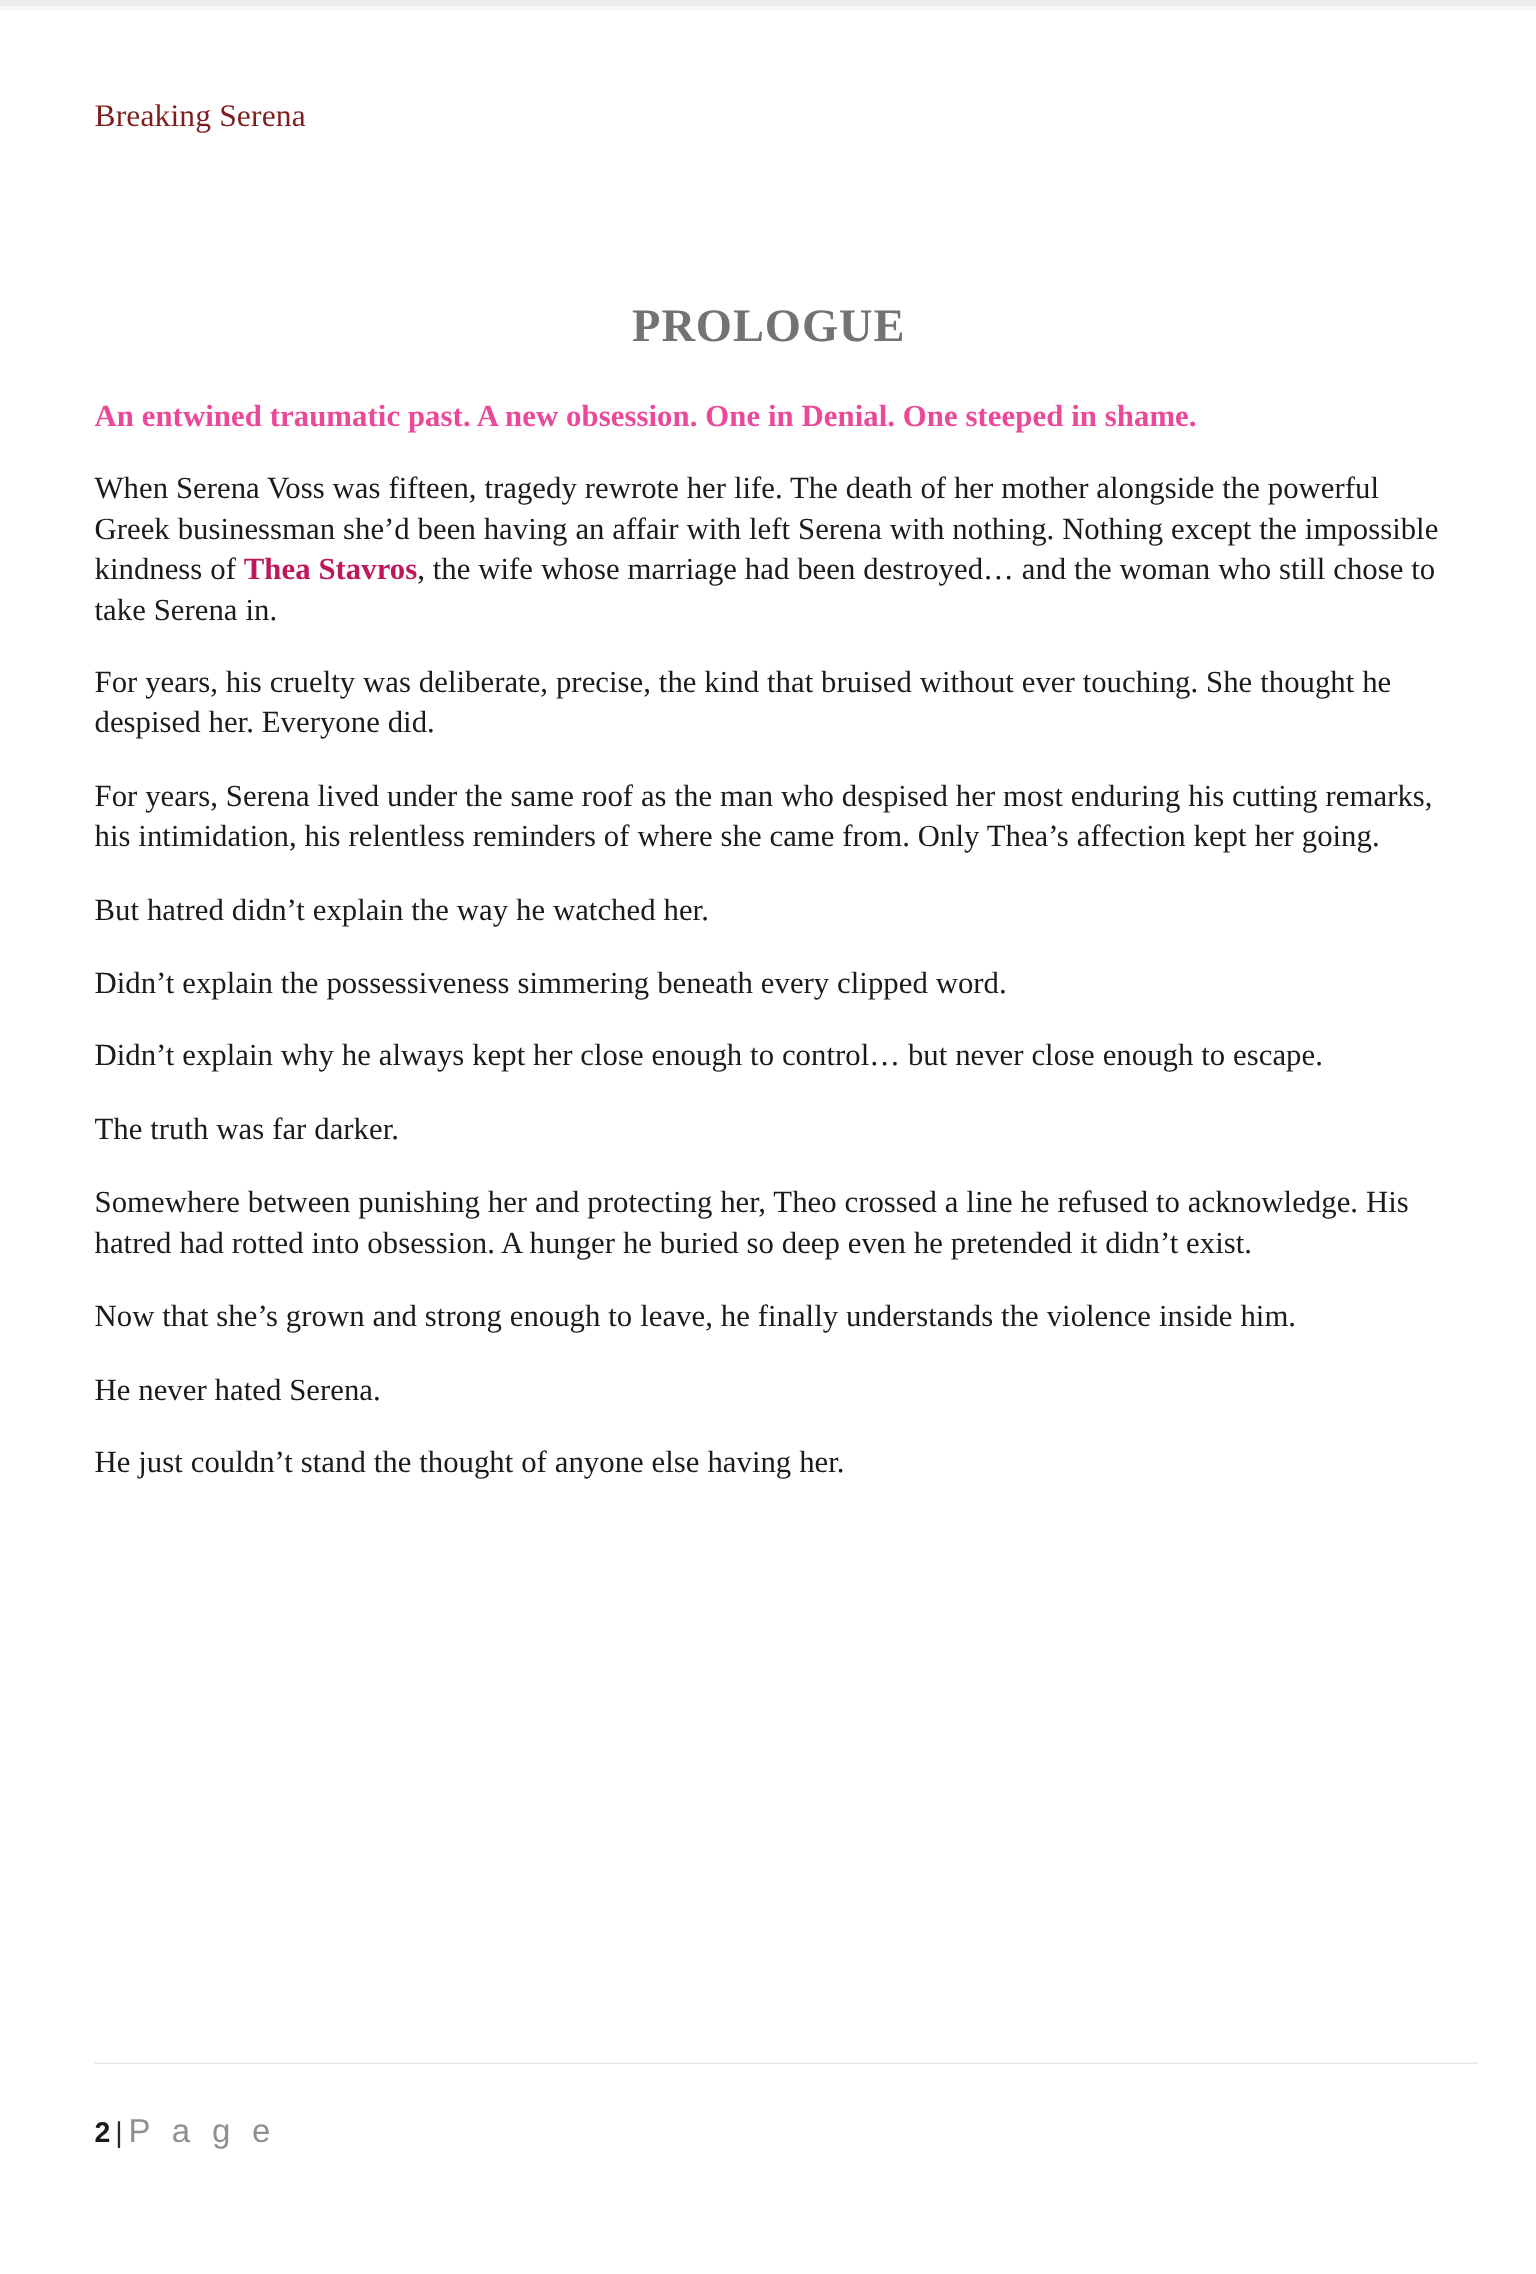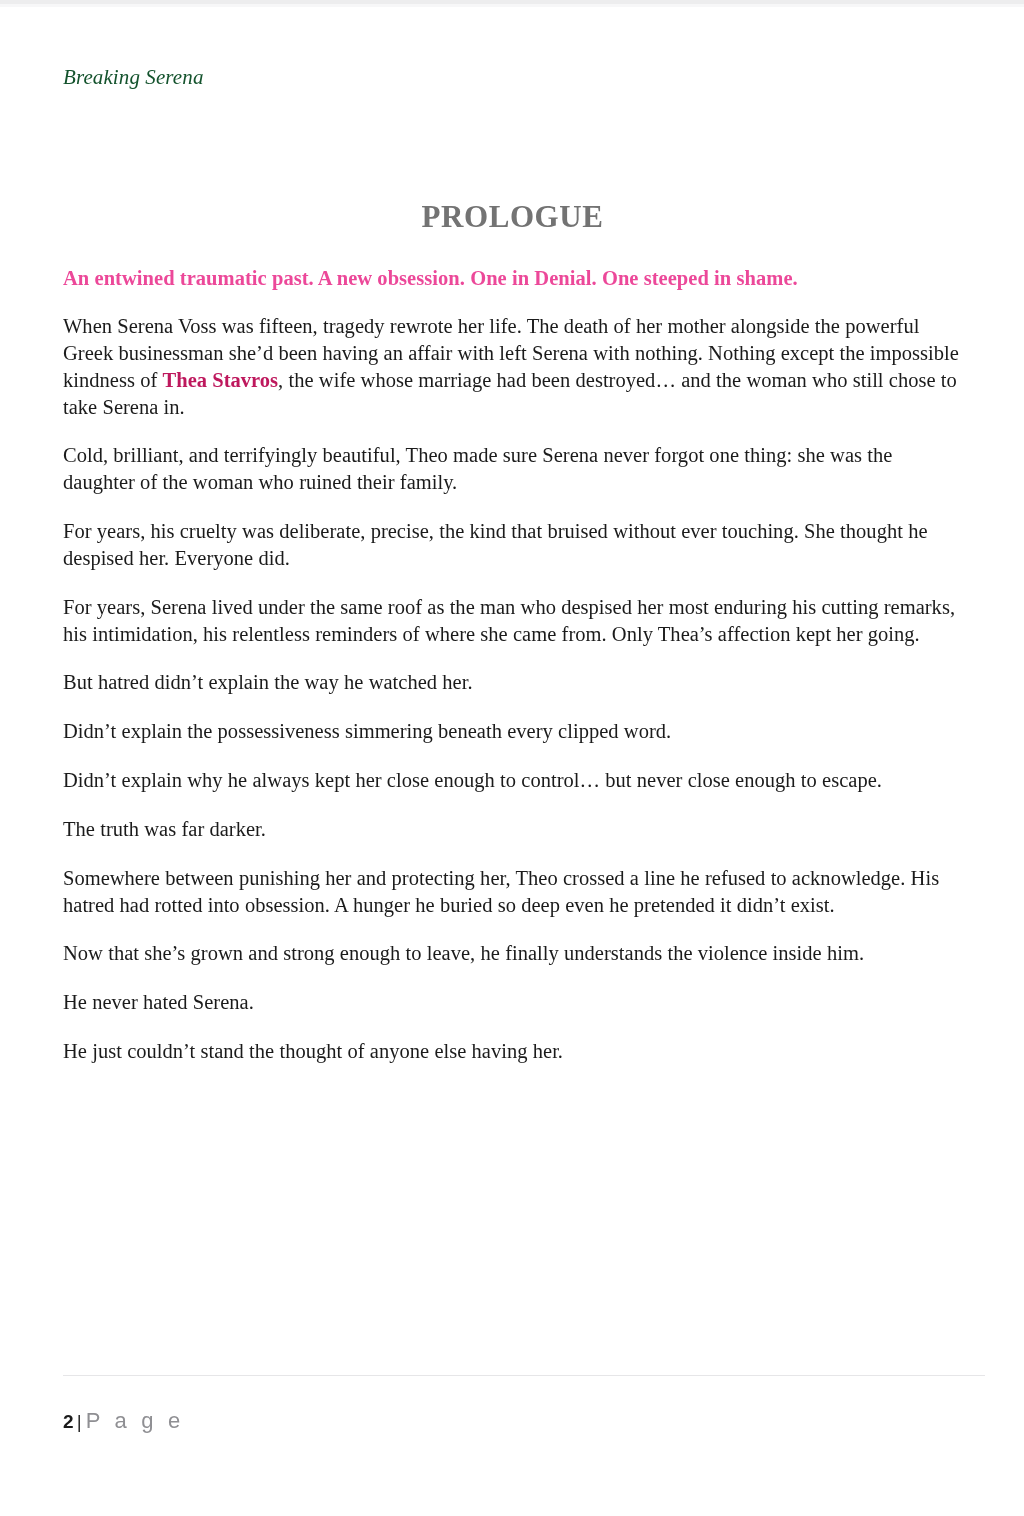--- a/index.html
+++ b/index.html
@@ -43,23 +43,22 @@
     left: 63px;
     top: 0;
     width: 899px;
   }
 
   
   .doc-header {
     padding-top: 64px;
     font-size: 21px;
     line-height: 1.3;
-    color: #14532d;
+    color: #7f1d1d;
     letter-spacing: 0.1px;
-    font-style: italic;
   }
 
   
   .chapter-title {
     margin: 0;
     padding-top: 108px;
     text-align: center;
     font-size: 31px;
     font-weight: bold;
     letter-spacing: 0.6px;
@@ -154,21 +153,20 @@
 
     <h1 class="chapter-title">PROLOGUE</h1>
 
     <p class="tagline">An entwined traumatic past. A new obsession. One in Denial. One steeped in shame.</p>
 
     <div class="body-block">
 
       <p class="para"><span>When Serena Voss was fifteen, tragedy rewrote her life. The death of her mother alongside the powerful Greek businessman she’d been having an affair with left Serena with nothing. Nothing except the impossible kindness of </span><b>Thea Stavros</b><span>, the wife whose marriage had been destroyed… and the woman who still chose to take Serena in.</span></p>
 
 
-      <p class="para">Cold, brilliant, and terrifyingly beautiful, Theo made sure Serena never forgot one thing: she was the daughter of the woman who ruined their family.</p>
 
       <p class="para">For years, his cruelty was deliberate, precise, the kind that bruised without ever touching. She thought he despised her. Everyone did.</p>
 
       <p class="para">For years, Serena lived under the same roof as the man who despised her most enduring his cutting remarks, his intimidation, his relentless reminders of where she came from. Only Thea’s affection kept her going.</p>
 
       <p class="para">But hatred didn’t explain the way he watched her.</p>
 
       <p class="para">Didn’t explain the possessiveness simmering beneath every clipped word.</p>
 
       <p class="para">Didn’t explain why he always kept her close enough to control… but never close enough to escape.</p>

